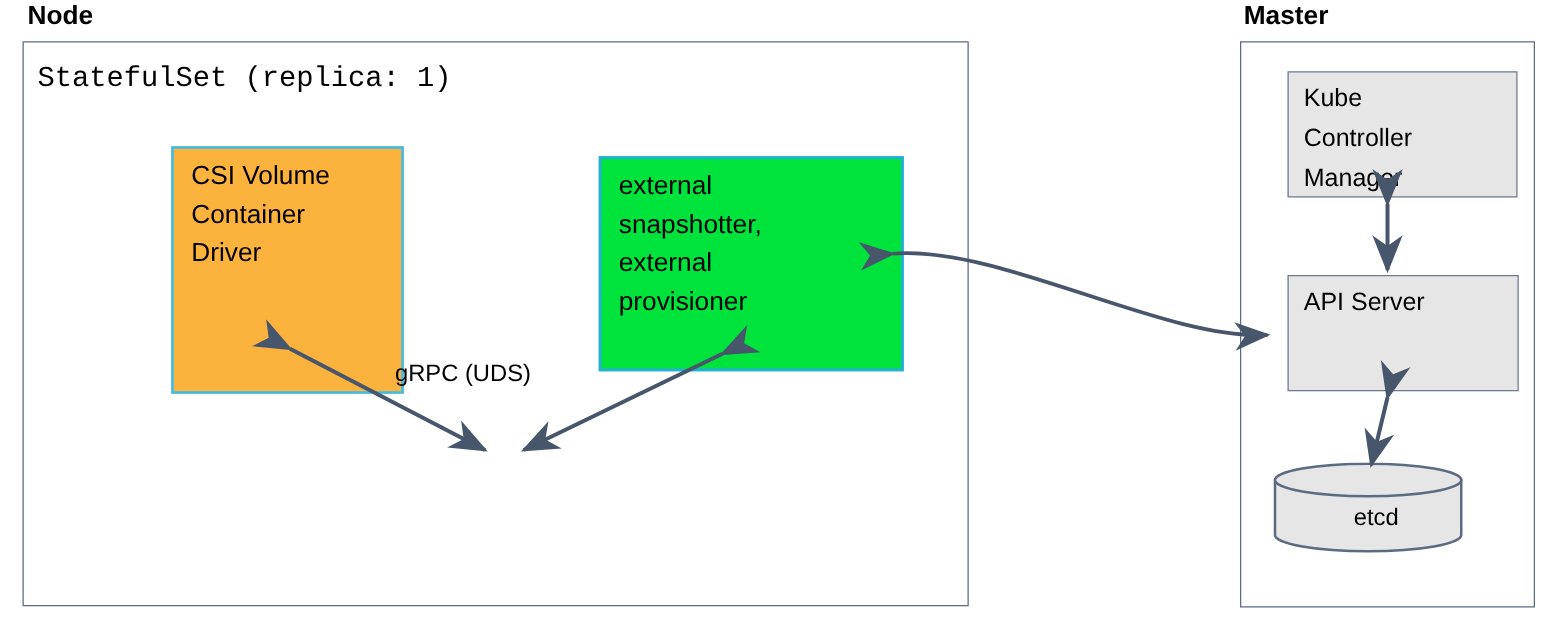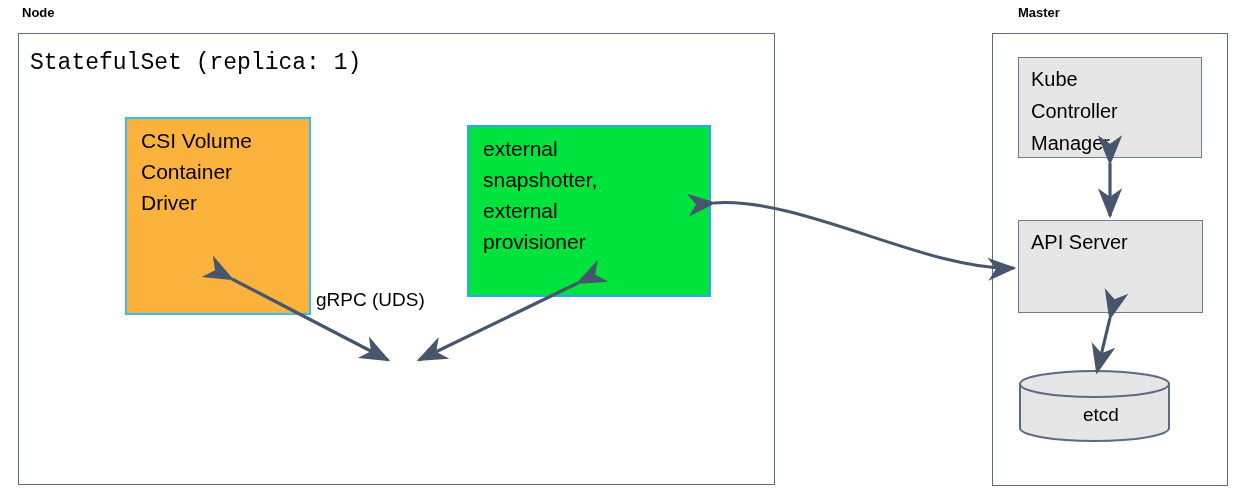--- a/index.html
+++ b/index.html
@@ -15,21 +15,21 @@
     overflow: hidden;
   }
   #canvas {
     position: relative;
     width: 1250px;
     height: 496px;
   }
   .zone-label {
     position: absolute;
     font-weight: bold;
-    font-size: 13px;
+    font-size: 21px;
     line-height: 16px;
     color: #000;
     white-space: nowrap;
   }
   .zone-box {
     position: absolute;
     border: 1.5px solid #5b6b82;
     background: #ffffff;
     box-sizing: border-box;
   }
@@ -42,20 +42,21 @@
     font-family: Liberation Mono, monospace;
   }
   .svc-box {
     position: absolute;
     box-sizing: border-box;
     padding: 6px 10px 0 14px;
     font-size: 21px;
     line-height: 31px;
     text-align: left;
     overflow: hidden;
+    margin-left: 12px;
   }
   .svc-box.orange {
     background: #fcb33e;
     border: 2.5px solid #37bdf2;
   }
   .svc-box.green {
     background: #00e23c;
     border: 2.5px solid #2aa8ee;
   }
   .svc-box.gray {
@@ -113,21 +114,21 @@
   <div class="svc-box green" style="left:467px; top:125px; width:244px; height:172px;">
     <span class="ln">external</span>
     <span class="ln">snapshotter,</span>
     <span class="ln">external</span>
     <span class="ln">provisioner</span>
   </div>
 
   <div class="edge-label" style="left:316px; top:289px;">gRPC (UDS)</div>
 
 
-  <div class="zone-label" style="left:1018px; top:5px;">Master</div>
+  <div class="zone-label" style="left:995px; top:5px;">Master</div>
 
   <div class="zone-box" style="left:992px; top:33px; width:236px; height:453px;"></div>
 
   <div class="svc-box gray" style="left:1018px; top:57px; width:184px; height:101px;">
     <span class="ln">Kube</span>
     <span class="ln">Controller</span>
     <span class="ln">Manager</span>
   </div>
 
   <div class="svc-box gray" style="left:1018px; top:220px; width:185px; height:93px; ">

